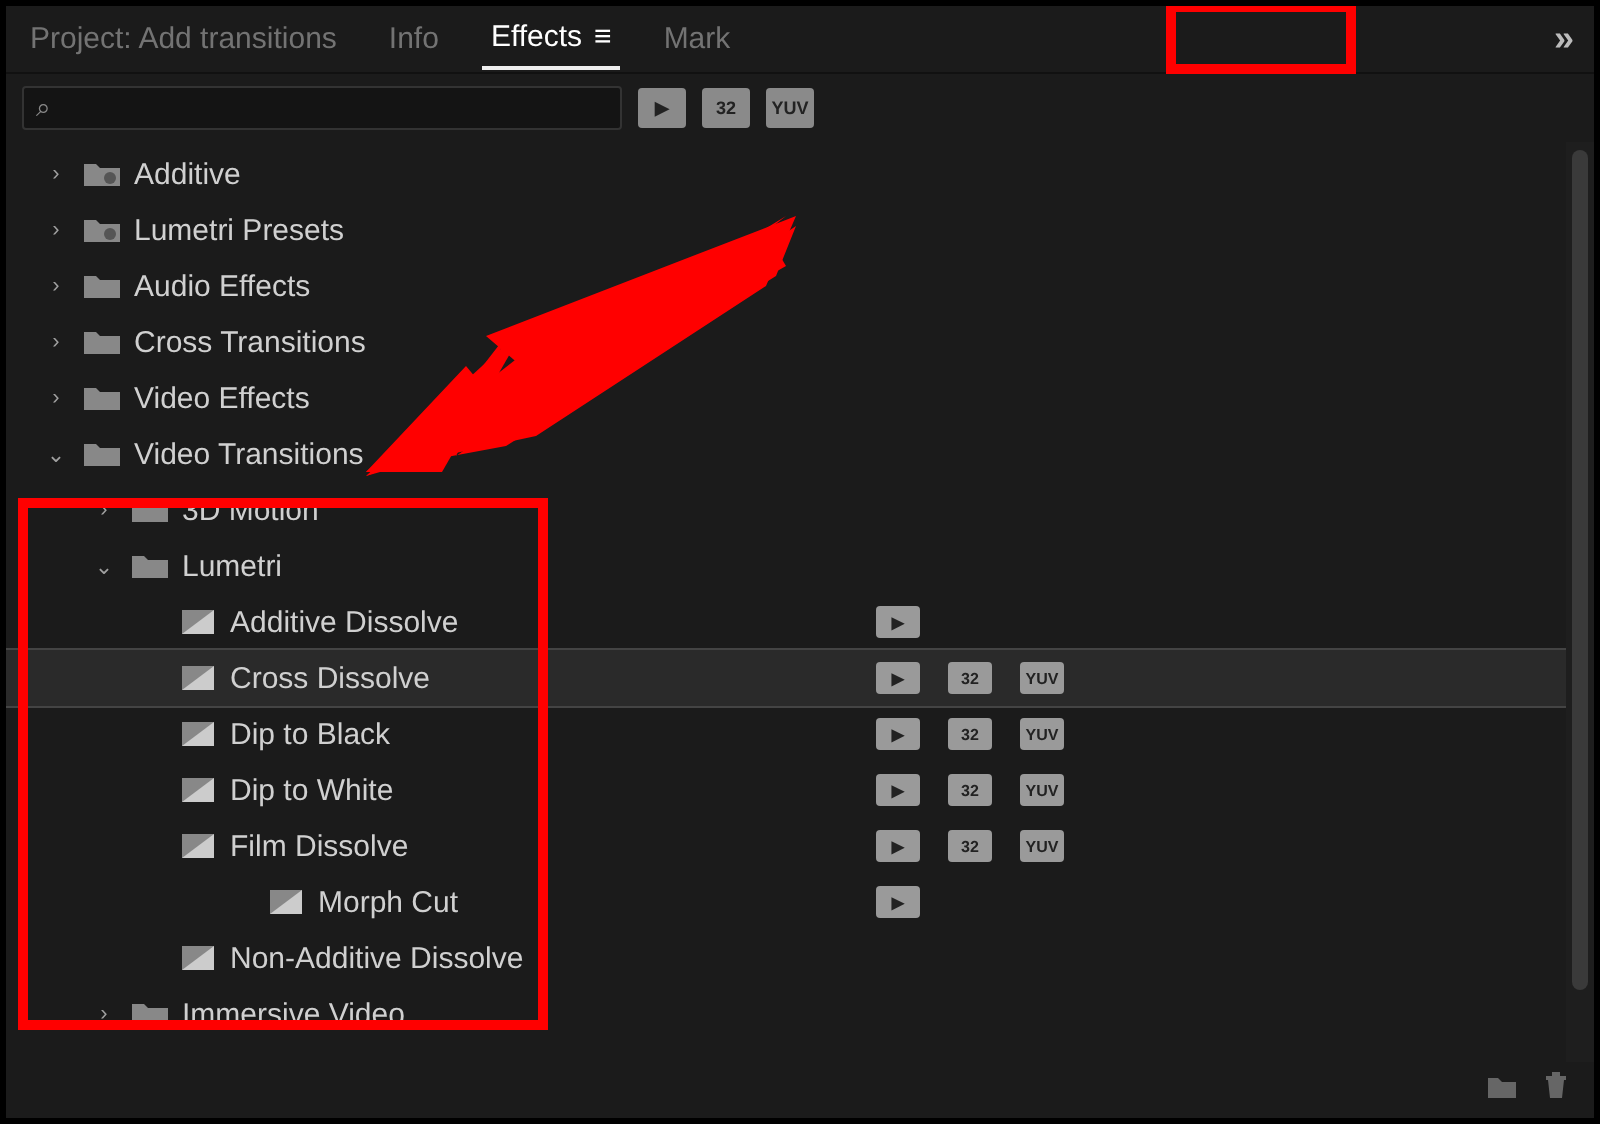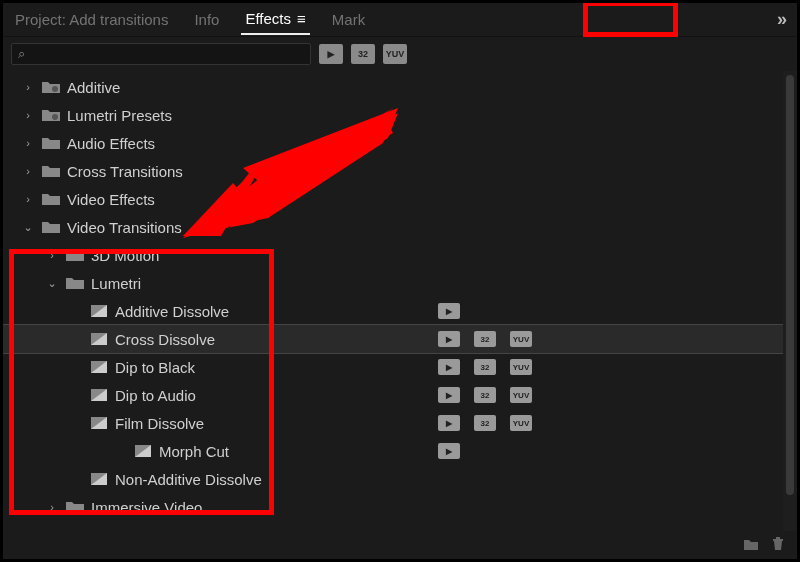--- a/index.html
+++ b/index.html
@@ -350,21 +350,21 @@
     </div>
     <div class="node" style="position: relative;">
       <span class="indent" style="width: 60px;"></span>
       <span class="arrow empty"></span>
       <span class="effect-ic">
         <svg width="18" height="14" viewBox="0 0 18 14">
           <rect x="1" y="1" width="16" height="12" fill="#888"></rect>
           <path d="M1 13 L17 1 L17 13 Z" fill="#ccc"></path>
         </svg>
       </span>
-      <span class="lbl">Dip to Audio</span>
+      <span class="lbl">Dip to White</span>
       <span class="badges">
         <span class="badge">▶</span>
         <span class="badge">32</span>
         <span class="badge">YUV</span>
       </span>
     </div>
     <div class="node" style="position: relative;">
       <span class="indent" style="width: 60px;"></span>
       <span class="arrow empty"></span>
       <span class="effect-ic">

